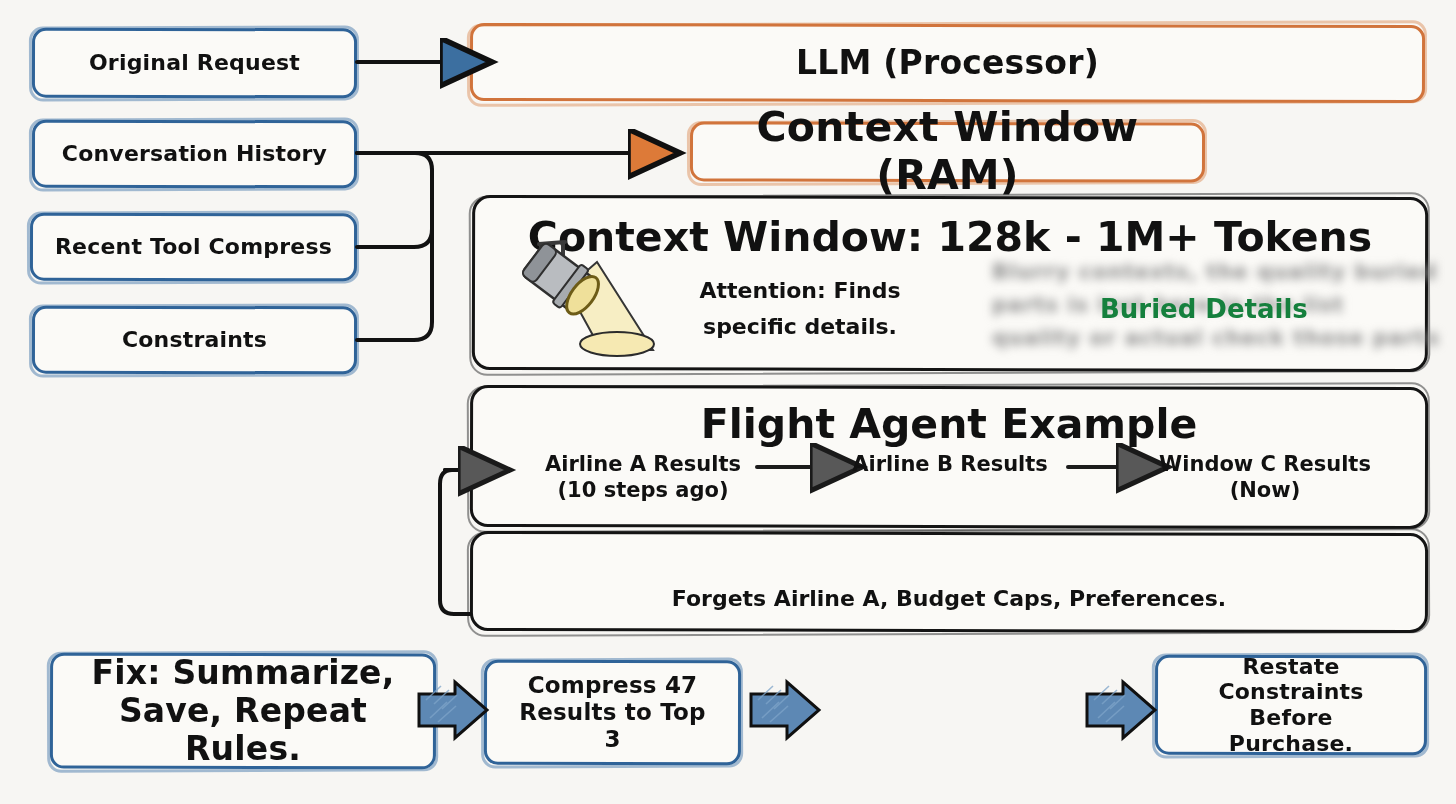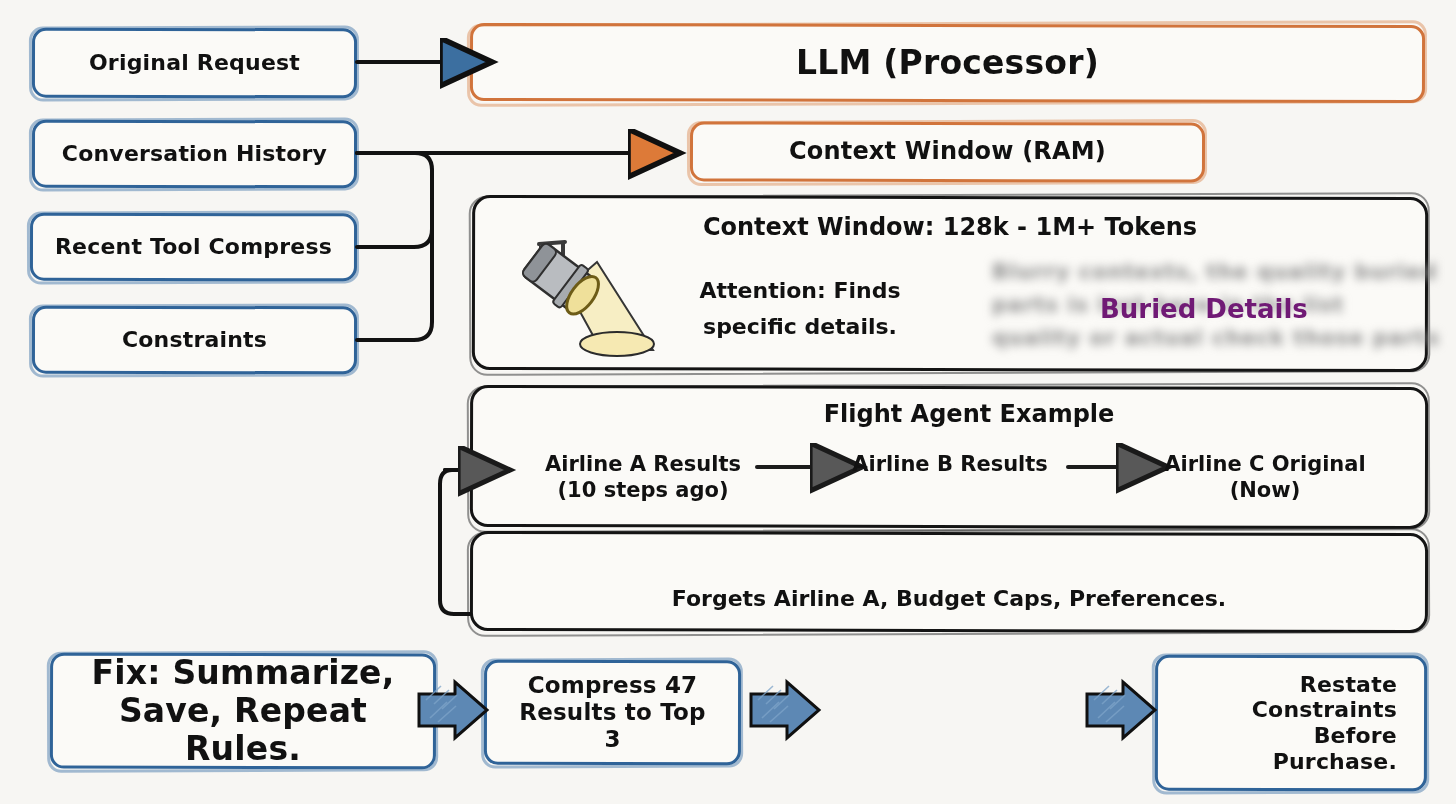--- a/index.html
+++ b/index.html
@@ -59,21 +59,21 @@
   .orange          { border-radius: 14px; }
   .orange::before  { border-color: #e09a6c; }
   .orange::after   { border-color: #d1743c; }
 
   .dark          { border-radius: 18px; }
   .dark::before  { border-color: #3c3c3c; border-width: 2px; }
   .dark::after   { border-color: #141414; border-width: 3px; }
 
   
   .t-xl  { font-size: 33px; font-weight: 700; }
-  .t-lg  { font-size: 24px; font-weight: 700; }
+  .t-lg  { font-size: 41px; font-weight: 700; }
   .t-md  { font-size: 22px; font-weight: 700; }
   .t-sm  { font-size: 23px; font-weight: 700; }
 
   
   #wires { position: absolute; left: 0; top: 0; width: 1456px; height: 804px; z-index: 1; }
 
   
   .plain {
     position: absolute;
     color: #111;
@@ -91,21 +91,21 @@
     letter-spacing: 1px;
     filter: blur(5px);
     white-space: pre;
     z-index: 2;
     text-align: left;
     user-select: none;
   }
   .buried {
     position: absolute;
     z-index: 5;
-    color: #701a75;
+    color: #15803d;
     font-weight: 700;
     font-size: 26px;
     white-space: nowrap;
   }
   .airline {
     position: absolute;
     z-index: 4;
     color: #111;
     font-weight: 700;
     font-size: 21px;
@@ -211,47 +211,47 @@
   <div class="plain t-md" style="left:690px; top:314px; width:220px;">specific details.</div>
 
   <div class="blurtext" style="left:992px; top:255px;">Blurry contexts, the quality buried</div>
   <div class="blurtext" style="left:992px; top:288px;">parts is lost here in the list</div>
   <div class="blurtext" style="left:992px; top:321px;">quality or actual check those parts</div>
 
   <div class="buried" style="left:1100px; top:294px;">Buried Details</div>
 
   <div class="box sketch dark" style="left:470px; top:386px; width:958px; height:142px;"></div>
 
-  <div class="plain t-lg" style="left:470px; top:400px; width:958px;padding-left:20px;">Flight Agent Example</div>
+  <div class="plain t-lg" style="left:470px; top:400px; width:958px;">Flight Agent Example</div>
 
   <div class="airline" style="left:528px; top:452px; width:230px;">
     <div>Airline A Results</div>
     <div>(10 steps ago)</div>
   </div>
 
   <div class="airline" style="left:840px; top:452px; width:220px;">
     <div>Airline B Results</div>
     <div></div>
   </div>
 
   <div class="airline" style="left:1152px; top:452px; width:226px;">
-    <div>Airline C Original</div>
+    <div>Window C Results</div>
     <div>(Now)</div>
   </div>
 
   <div class="box sketch dark" style="left:470px; top:532px; width:958px; height:100px;"></div>
 
   <div class="plain t-md" style="left:470px; top:586px; width:958px;">Forgets Airline A, Budget Caps, Preferences.</div>
 
   <div class="box sketch blue t-xl" style="left:50px; top:653px; width:386px; height:116px; padding:0 14px;">
     <span class="lbl">Fix: Summarize, Save, Repeat Rules.</span>
   </div>
 
   <div class="box sketch blue t-sm" style="left:484px; top:660px; width:257px; height:105px; padding:0 20px;">
     <span class="lbl">Compress 47 Results to Top 3</span>
   </div>
 
 
-  <div class="box sketch blue t-md" style="left:1155px; top:655px; width:272px; height:136px; padding:0 20px;text-align:right;">
+  <div class="box sketch blue t-md" style="left:1155px; top:655px; width:272px; height:100px; padding:0 20px;">
     <span class="lbl">Restate Constraints Before Purchase.</span>
   </div>
 
 </div>
 
 </body></html>

